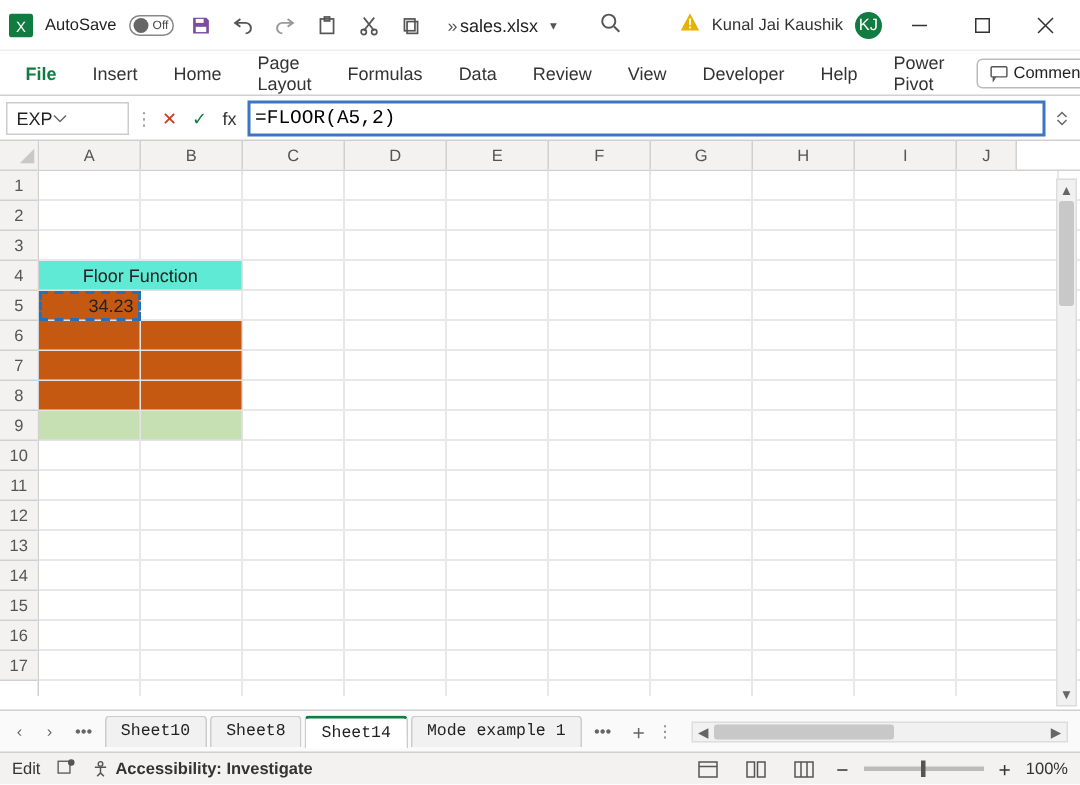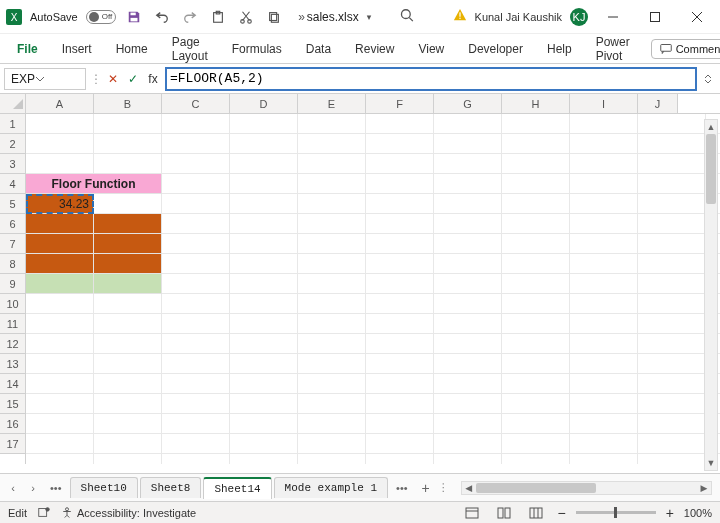--- a/index.html
+++ b/index.html
@@ -58,21 +58,21 @@
   .hscroll { flex:1; height:14px; background:#f1f1f1; border:1px solid #ddd; position:relative; margin-left:10px; margin-right:4px; }
   .hscroll .thumb { position:absolute; left:14px; top:1px; bottom:1px; width:120px; background:#c8c8c8; border-radius:2px; }
   .hscroll .l,.hscroll .r{position:absolute;top:0;bottom:0;width:14px;display:flex;align-items:center;justify-content:center;color:#666;font-size:9px;}
   .hscroll .l{left:0;}.hscroll .r{right:0;}
   .statusbar { position:absolute; bottom:0; left:0; right:0; height:22px; background:#f3f2f1; border-top:1px solid #d0d0d0; display:flex; align-items:center; padding:0 8px; font-size:11px; color:#333; gap:10px; }
   .statusbar .spacer{flex:1;}
   .view-btn { width:22px; height:16px; display:flex; align-items:center; justify-content:center; color:#555; }
   .zoom-slider { width:80px; height:3px; background:#bbb; position:relative; }
   .zoom-slider .knob { position:absolute; left:38px; top:-4px; width:3px; height:11px; background:#555; }
   
-  .fill-header { background:#f9a8d4; text-align:center; justify-content:center;font-weight:bold; }
+  .fill-header { background:#5eead4; text-align:center; justify-content:center; }
   .fill-data { background:#c65911; }
   .fill-empty { background:#c6e0b4; }
   .active-edit { outline:2px solid #3a77c2; outline-offset:-1px; z-index:5; background:#fff !important; }
   .ref-outline { position:absolute; border:2px dashed #2a6fb5; pointer-events:none; z-index:4; }
   .ref-a5 { color:#2a6fb5; }
 </style>
 </head>
 <body>
 
 <div class="titlebar">
@@ -291,21 +291,21 @@
     <div class="r">▶</div>
   </div>
 </div>
 
 <div class="statusbar">
   <span>Edit</span>
   <span><svg width="14" height="14" viewBox="0 0 16 16" fill="none" stroke="#555">
         <rect x="2" y="4" width="9" height="9"></rect>
         <circle cx="12" cy="5" r="2" fill="#555"></circle>
       </svg></span>
-  <span style="display:flex;align-items:center;gap:4px;">
+  <span style="display:flex;align-items:center;gap:4px;font-weight:bold;">
     <svg width="12" height="12" viewBox="0 0 16 16" fill="none" stroke="#555" stroke-width="1.3">
         <circle cx="8" cy="3" r="2"></circle>
         <path d="M3 6h10M8 6v5M5 14l3-3 3 3"></path>
       </svg>
     <span>Accessibility: Investigate</span>
   </span>
   <span class="spacer"></span>
   <span class="view-btn">
       <svg width="14" height="12" viewBox="0 0 14 12" fill="none" stroke="#555">
         <rect x="1" y="1" width="12" height="10"></rect>

